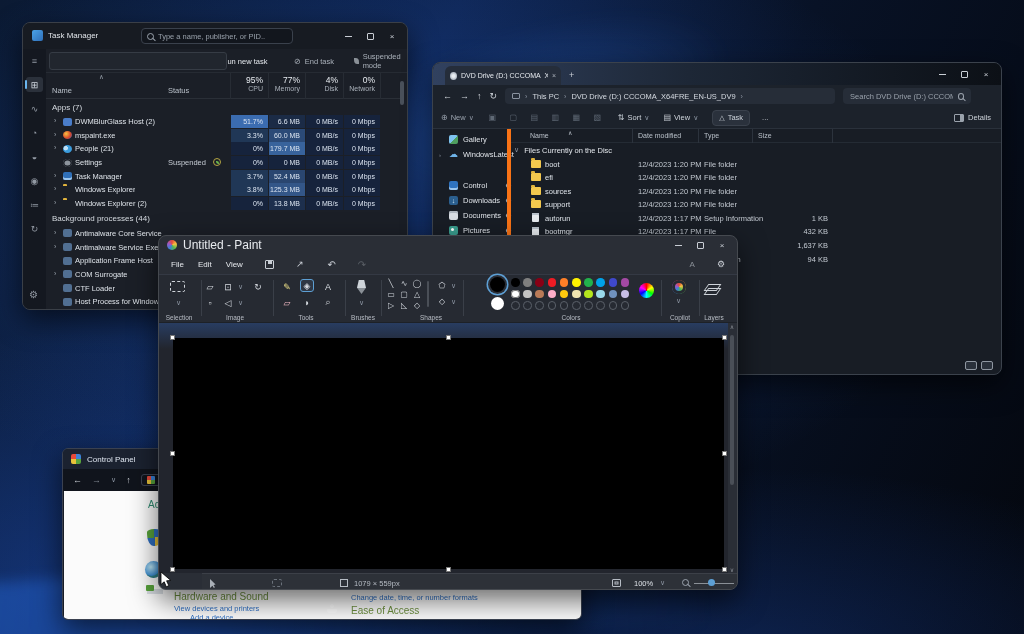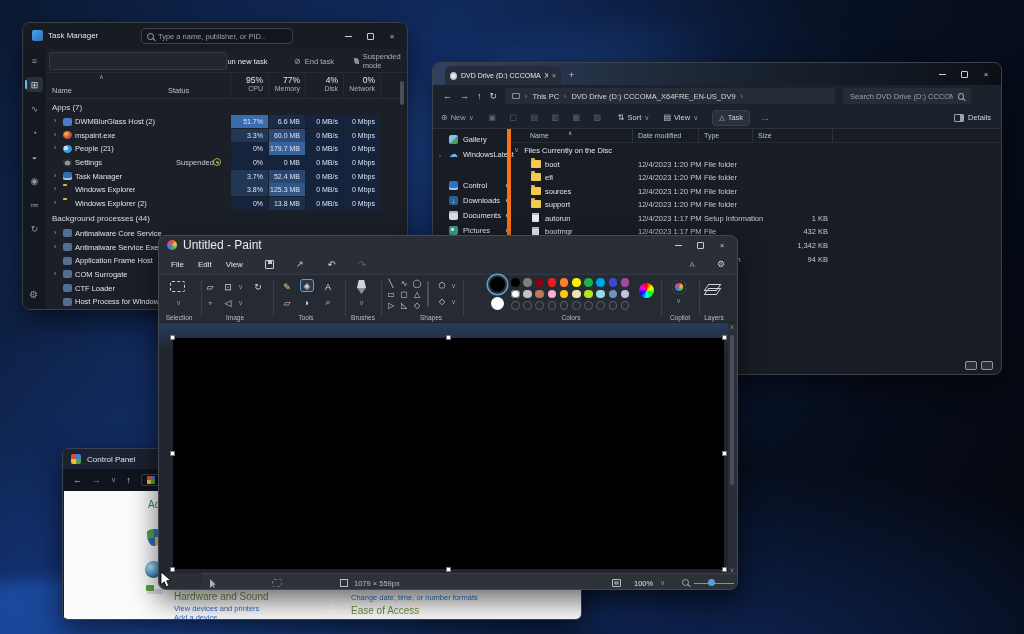--- a/index.html
+++ b/index.html
@@ -43,21 +43,21 @@
   #tm .content { position:absolute; left:23px; top:50px; width:355px; height:237px; }
   #tm .lhead { position:relative; height:26px; border-bottom:1px solid #2a2f37; }
   .hcol { position:absolute; text-align:right; }
   .hcol .pct { font-size:8.5px; color:#e8ecf1; }
   .hcol .lbl { font-size:7px; color:#aab1ba; }
   .tm-group { height:16px; display:flex; align-items:center; font-size:8px; color:#d7dce2; padding-left:6px; }
   .tm-row { position:relative; height:13.7px; font-size:7.5px; color:#dde2e8; }
   .tm-chev { position:absolute; left:8px; top:2px; color:#9aa2ac; font-size:7px; }
   .tm-ico { position:absolute; left:17px; top:2.5px; width:9px; height:8px; }
   .tm-name { position:absolute; left:29px; top:2px; max-width:112px; overflow:hidden; }
-  .tm-status { position:absolute; left:130px; top:2px; color:#c4cad2; }
+  .tm-status { position:absolute; left:122px; top:2px; color:#c4cad2; }
   .tm-leaf { display:none; position:absolute; left:167px; top:2px; width:8px; height:8px; border:1px solid #b5a642; border-radius:50%; }
   .tm-leaf::after { content:""; position:absolute; left:1.5px; top:1.5px; width:3.5px; height:3.5px; background:#6fbf4f; border-radius:0 70% 0 70%; }
   .tm-cell { position:absolute; top:0; height:13px; display:flex; align-items:center; justify-content:flex-end; padding-right:5px; font-size:7px; color:#dbe4f0; }
   .tm-cell.c0{left:185px;width:37px;} .tm-cell.c1{left:223px;width:36px;}
   .tm-cell.c2{left:260px;width:37px;} .tm-cell.c3{left:298px;width:36px;}
   .vline { position:absolute; top:0; width:1px; background:#272c34; }
   #tm .scroll { position:absolute; right:3px; top:58px; width:4px; height:24px; background:#4a515b; border-radius:2px; }
   .redacted { position:absolute; background:#21262e; border:1px solid #363c45; border-radius:3px; }
 
   
@@ -557,21 +557,21 @@
     <span class="fname txt">bootmgr</span>
     <span class="fdate txt">12/4/2023 1:17 PM</span>
     <span class="ftype txt">File</span>
     <span class="fsize txt">432 KB</span>
   </div>
         <div class="frow">
 
     <span class="fname txt"></span>
     <span class="fdate txt"></span>
     <span class="ftype txt">File</span>
-    <span class="fsize txt">1,342 KB</span>
+    <span class="fsize txt">1,637 KB</span>
   </div>
         <div class="frow">
 
     <span class="fname txt"></span>
     <span class="fdate txt"></span>
     <span class="ftype txt">Application</span>
     <span class="fsize txt">94 KB</span>
   </div>
       </div>
   </div>
@@ -596,21 +596,21 @@
       <span class="chev">›</span>
     </span>
   </div>
   <div class="content">
     <span class="abs txt cp-head" style="left:84px;top:8px;">Adjust your computer's settings</span>
     <span class="abs shield" style="left:83px;top:38px;"></span>
     <span class="abs globe" style="left:81px;top:70px;"></span>
     <span class="abs printer" style="left:79px;top:102px;"></span>
     <span class="abs txt cp-cat" style="left:110px;top:100px;">Hardware and Sound</span>
     <span class="abs txt cp-link" style="left:110px;top:113px;">View devices and printers</span>
-    <span class="abs txt cp-link" style="left:110px;top:122px;">Add a device</span>
+    <span class="abs txt cp-link" style="left:126px;top:122px;">Add a device</span>
     <span class="abs clockic" style="left:255px;top:90px;"></span>
     <span class="abs txt cp-link" style="left:287px;top:102px;">Change date, time, or number formats</span>
     <span class="abs easeic" style="left:259px;top:110px;"></span>
     <span class="abs txt cp-cat" style="left:287px;top:114px;">Ease of Access</span>
     <span class="abs txt cp-link" style="left:287px;top:126px;">Let Windows suggest settings</span>
   </div>
 </div>
 
 <div id="paint" class="win">
   <div class="titlebar">

